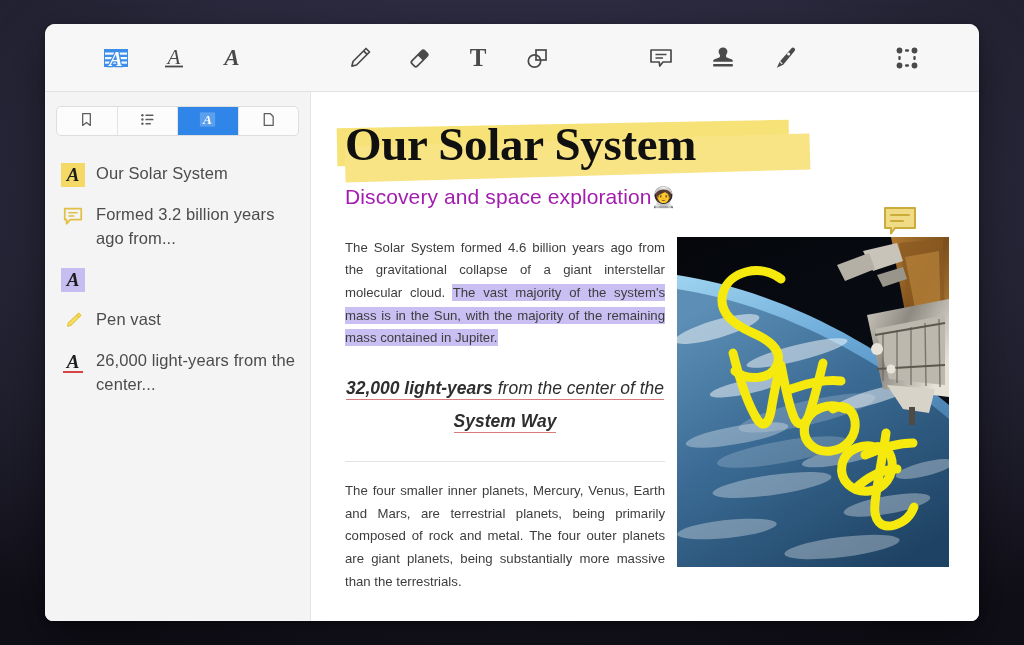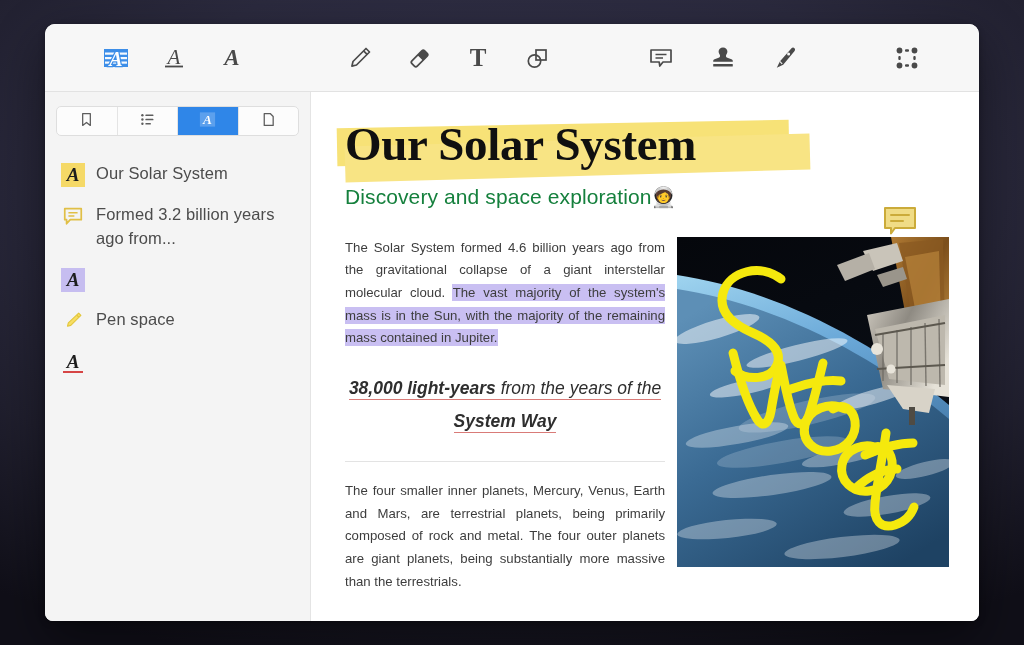--- a/index.html
+++ b/index.html
@@ -148,21 +148,21 @@
     font-family: "Liberation Serif", serif;
     font-weight: bold;
     font-size: 47px;
     line-height: 1.12;
     color: #101010;
     letter-spacing: -0.3px;
   }
   #doc-subtitle {
     margin-top: 14px;
     font-size: 21px;
-    color: #15803d;
+    color: #a21caf;
     letter-spacing: .1px;
   }
   #doc-subtitle .emoji { font-size: 20px; }
 
   #page-comment-marker {
     position: absolute;
     right: 62px; top: 114px;
     width: 34px; height: 30px;
     cursor: pointer;
   }
@@ -393,25 +393,26 @@
           <span class="anno-icon icon-hl-purple">A</span>
         </div>
 
         <div class="anno-item">
           <span class="anno-icon">
             <svg width="22" height="22" viewBox="0 0 24 24">
               <path d="M18.2 3.4l2.4 2.4-11 11-3.6.9.9-3.6z" fill="#f7de63" stroke="#e2c63c" stroke-width="1.2" stroke-linejoin="round"></path>
               <path d="M16.1 5.5l2.4 2.4" stroke="#e2c63c" stroke-width="1.2"></path>
             </svg>
           </span>
-          <span class="anno-text">Pen space</span>
+          <span class="anno-text">Pen vast</span>
         </div>
 
         <div class="anno-item">
           <span class="anno-icon icon-underline-red">A</span>
+          <span class="anno-text">26,000 light-years from the center...</span>
         </div>
 
       </div>
     </div>
 
     <div id="document-page">
 
       <div id="doc-title-wrap">
         <span class="hl-stroke s1"></span>
         <span class="hl-stroke s2"></span>
@@ -428,21 +429,21 @@
           <path d="M8 9h18M8 15h12" stroke="#cbab3a" stroke-width="2" stroke-linecap="round"></path>
         </svg>
       </div>
 
       <div id="doc-columns">
 
         <div id="text-column">
           <p class="para"><span>The Solar System formed 4.6 billion years ago from the gravitational collapse of a giant interstellar molecular cloud. </span><span class="hl-purple">The vast majority of the system's mass is in the Sun, with the majority of the remaining mass contained in Jupiter.</span></p>
 
           <div id="pull-quote">
-            <span class="ul b">38,000 light-years</span><span class="ul"> from the years of the </span><span class="ul b">System Way</span>
+            <span class="ul b">32,000 light-years</span><span class="ul"> from the center of the </span><span class="ul b">System Way</span>
           </div>
 
           <div id="para-divider"></div>
 
           <p class="para">The four smaller inner planets, Mercury, Venus, Earth and Mars, are terrestrial planets, being primarily composed of rock and metal. The four outer planets are giant planets, being substantially more massive than the terrestrials.</p>
         </div>
 
         <div id="image-column">
           <div id="orbit-photo">
             <svg viewBox="0 0 272 330" preserveAspectRatio="none">

